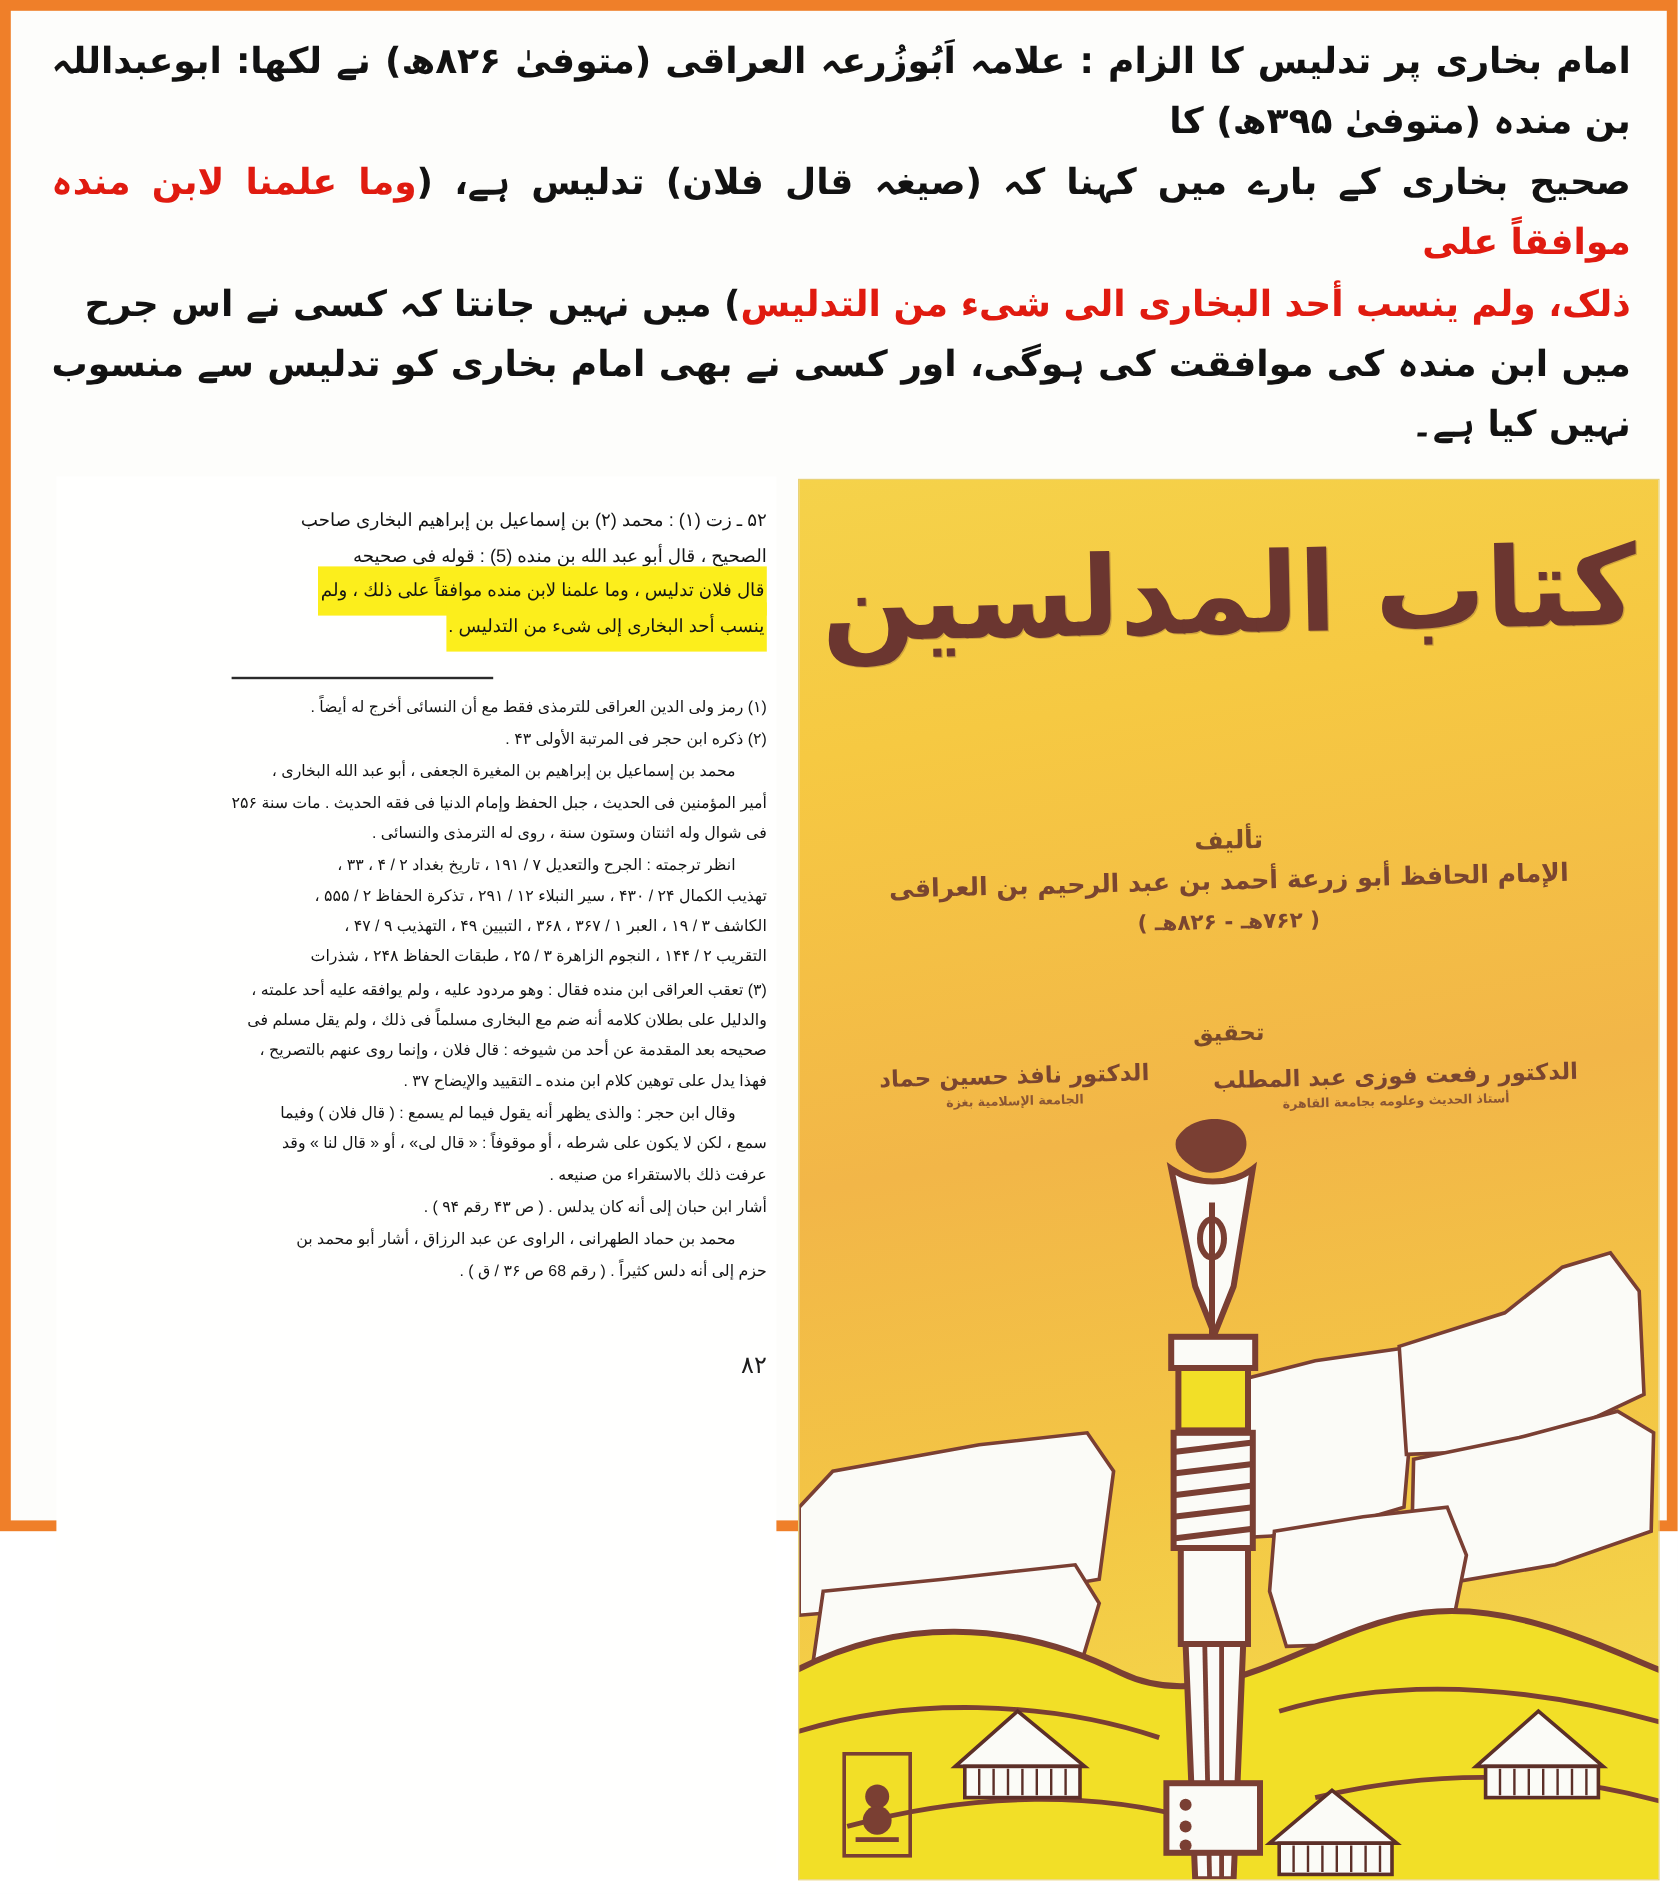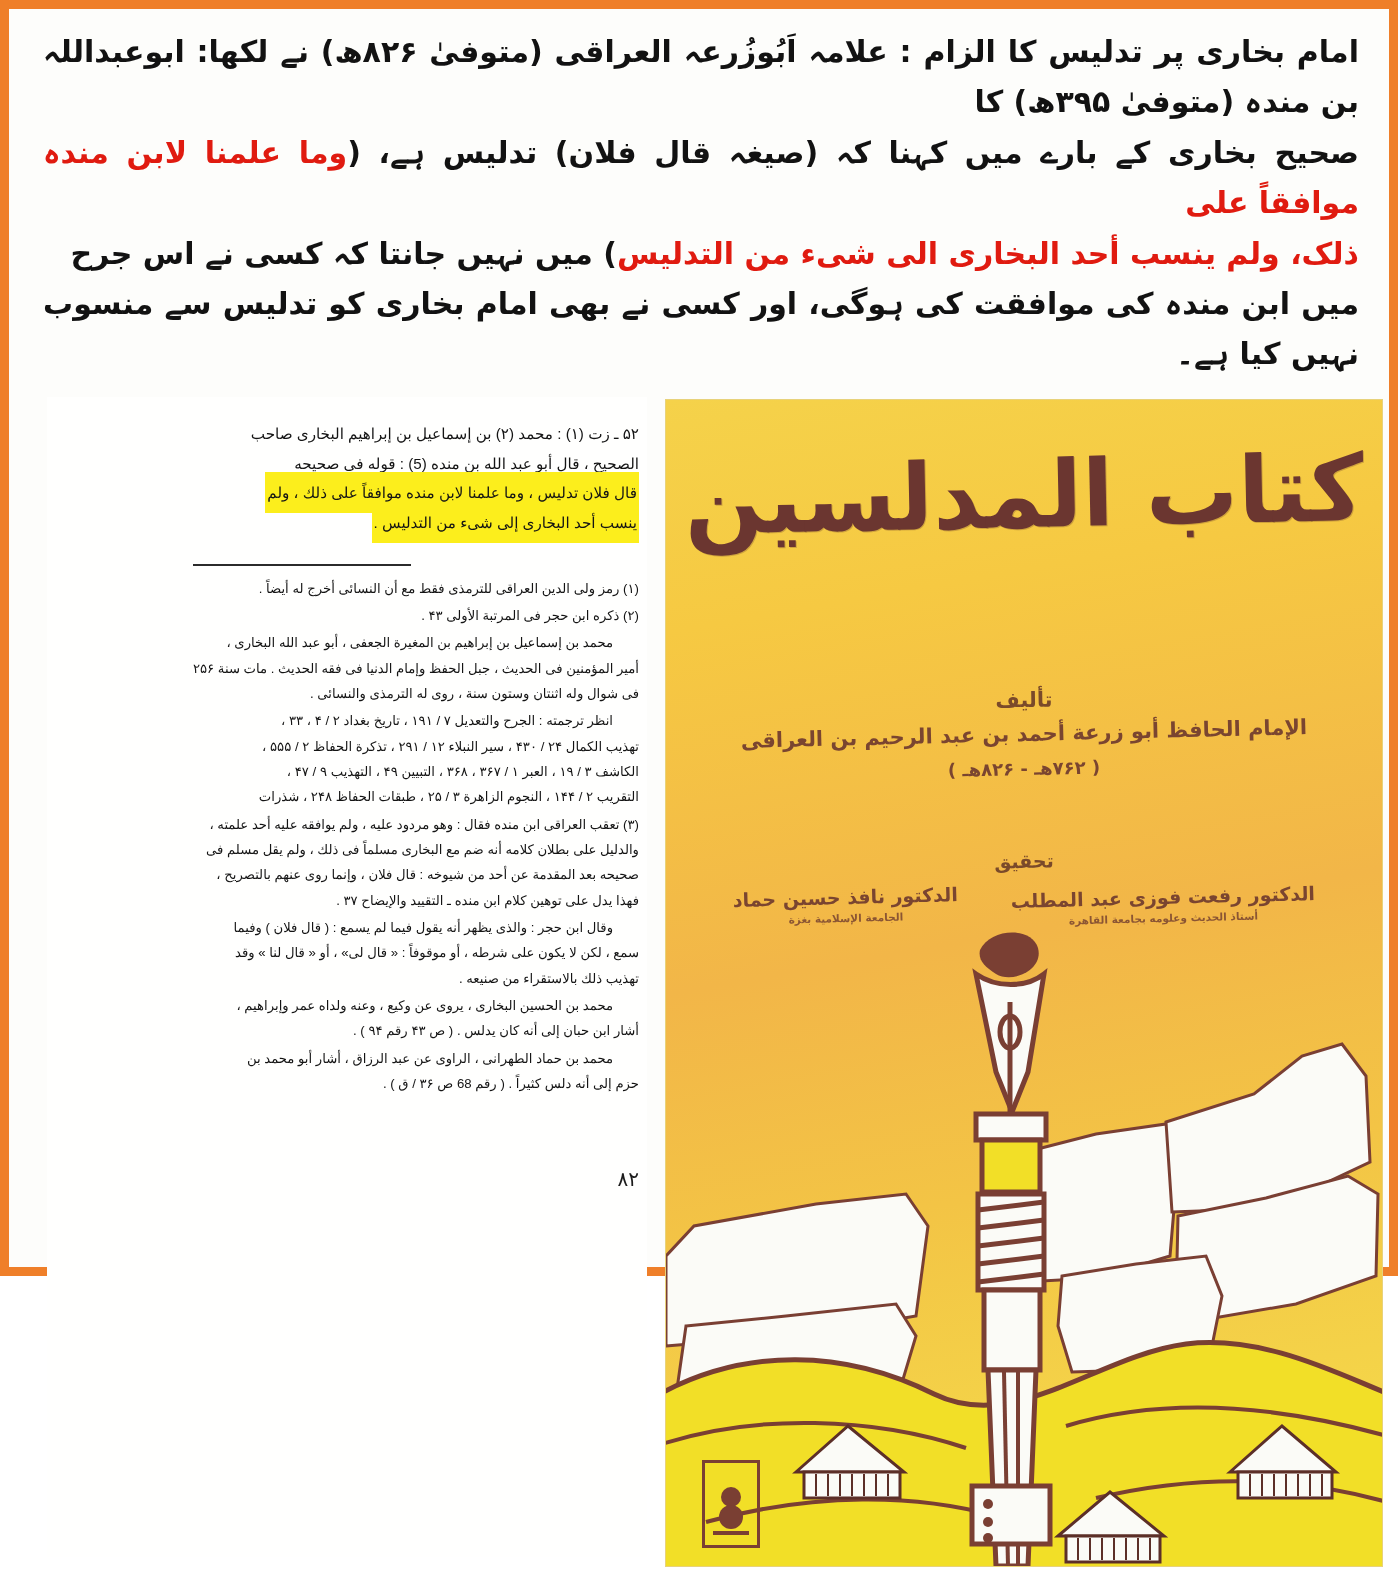--- a/index.html
+++ b/index.html
@@ -77,21 +77,21 @@
     direction: rtl;
     padding: 0 8px 0 18px;
     text-align: justify;
     text-align-last: right;
   }
   .fn p { margin: 0 0 2px 0; }
   .fn .indent { text-indent: 26px; }
   .fn .ln { display:block; white-space:nowrap; }
 
   .page-num {
-    margin-top: 64px;
+    margin-top: 48px;
     text-align: center;
     font-size: 20px;
     letter-spacing: 1px;
     color:#1c1c1c;
     direction: rtl;
   }
 
   
   .cover {
     position:absolute;
@@ -226,25 +226,24 @@
         <p>
           <span class="ln">(۳) تعقب العراقى ابن منده فقال : وهو مردود عليه ، ولم يوافقه عليه أحد علمته ،</span>
           <span class="ln">والدليل على بطلان كلامه أنه ضم مع البخارى مسلماً فى ذلك ، ولم يقل مسلم فى</span>
           <span class="ln">صحيحه بعد المقدمة عن أحد من شيوخه : قال فلان ، وإنما روى عنهم بالتصريح ،</span>
           <span class="ln">فهذا يدل على توهين كلام ابن منده ـ التقييد والإيضاح ۳۷ .</span>
         </p>
 
         <p>
           <span class="ln indent">وقال ابن حجر : والذى يظهر أنه يقول فيما لم يسمع : ( قال فلان ) وفيما</span>
           <span class="ln">سمع ، لكن لا يكون على شرطه ، أو موقوفاً : « قال لى» ، أو « قال لنا » وقد</span>
-          <span class="ln">تهذيب ذلك بالاستقراء من صنيعه .</span>
-        </p>
-
-        <p>
-          <span class="ln indent">محمد بن الحسين البخارى ، يروى عن وكيع ، وعنه ولداه عمر وإبراهيم ،</span>
+          <span class="ln">عرفت ذلك بالاستقراء من صنيعه .</span>
+        </p>
+
+        <p>
           <span class="ln">أشار ابن حبان إلى أنه كان يدلس . ( ص ۴۳ رقم ۹۴ ) .</span>
         </p>
 
         <p>
           <span class="ln indent">محمد بن حماد الطهرانى ، الراوى عن عبد الرزاق ، أشار أبو محمد بن</span>
           <span class="ln">حزم إلى أنه دلس كثيراً . ( رقم 68 ص ۳۶ / ق ) .</span>
         </p>
 
         <div class="page-num">۸۲</div>
       </div>

